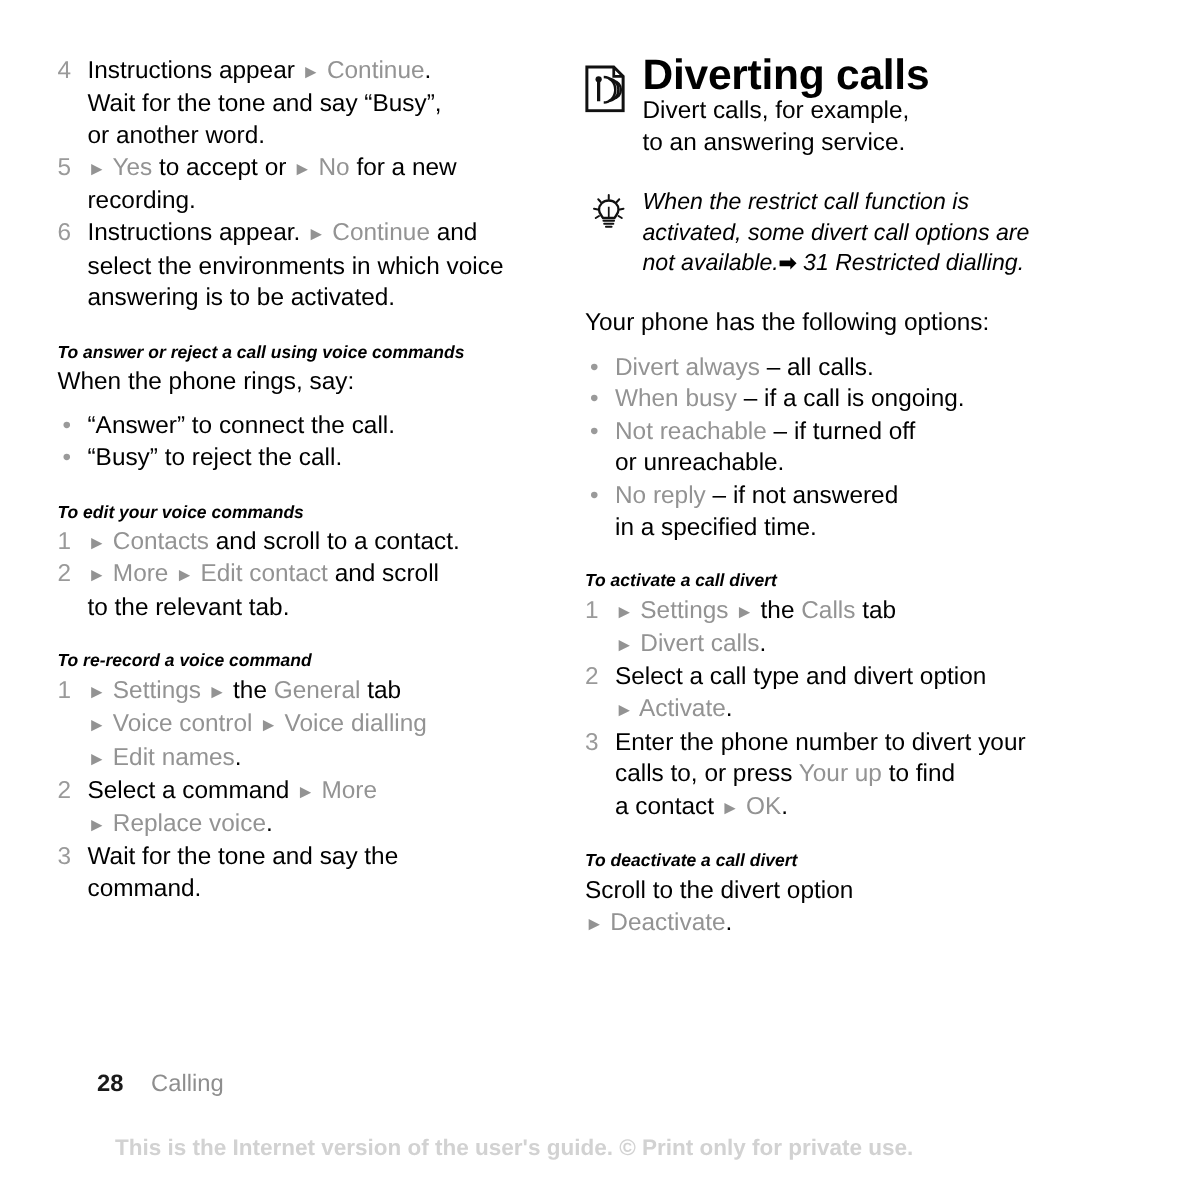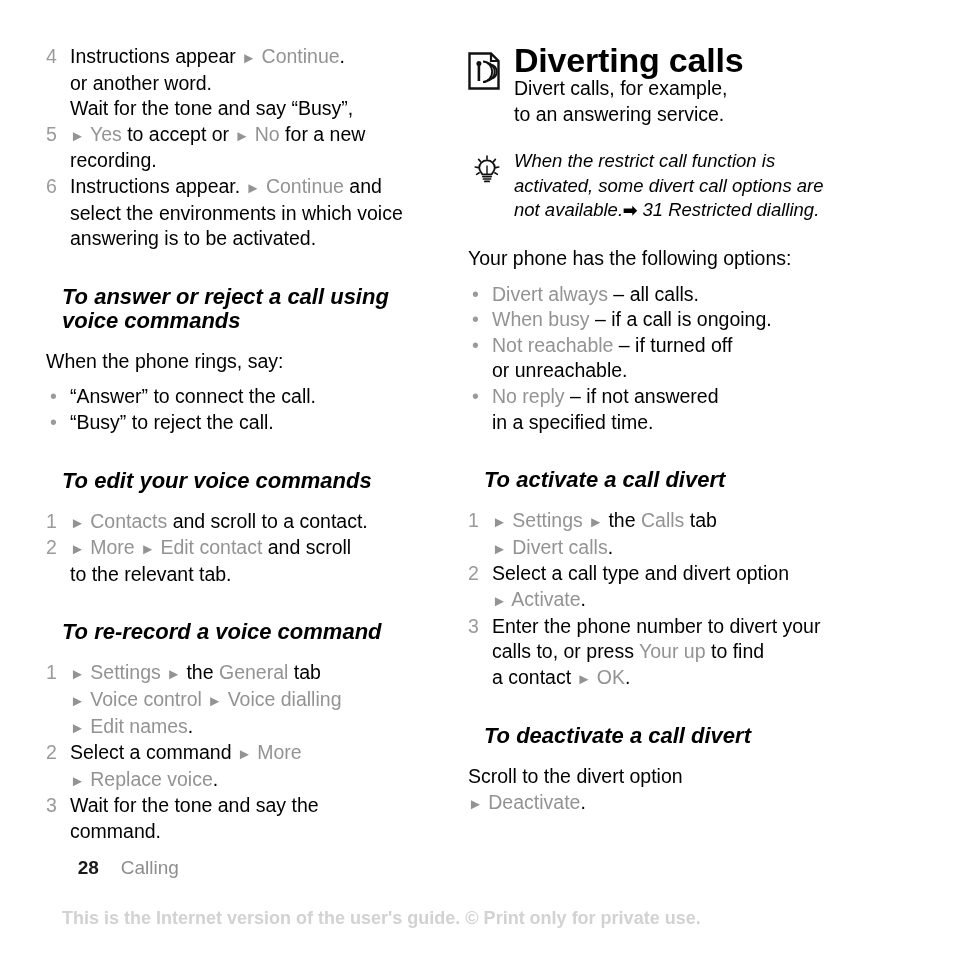--- a/index.html
+++ b/index.html
@@ -35,25 +35,25 @@
   }
   .ui {            
     color: #939393;
   }
   .arrow {         
     color: #939393;
     font-size: 15px;
     letter-spacing: 0;
   }
   .subhead {
-    font-size: 22px;
+    font-size: 14px;
     line-height: 24px;
     font-weight: bold;
     font-style: italic;
-    margin: 16px;
+    margin: 0;
   }
 
   
   .steps { margin: 0; padding: 0; list-style: none; }
   .step {
     position: relative;
     padding-left: 24px;
     font-size: 19.5px;
     line-height: 25.6px;
   }
@@ -148,37 +148,37 @@
     white-space: pre;
   }
   .folio {
     font-weight: bold;
     color: #1a1a1a;
   }
   .folio-sep { display: inline-block; width: 22px; }
   .folio-chapter { color: #8e8e8e; }
   .footer-watermark {
     margin-top: 3px;
-    margin-left: 16px;
+    margin-left: 46px;
     font-size: 18px;
     line-height: 23px;
     font-weight: bold;
     color: #d2d2d2;
     white-space: nowrap;
   }
 </style>
 </head>
 <body>
 
 <div class="page">
 
   <div class="col col-left">
 
     <ol class="steps">
-        <li class="step"><span class="num">4</span><span><span>Instructions appear </span><span class="arrow">►</span><span> </span><span class="ui">Continue</span><span>.</span></span><span class="cont"><span>or another word.</span></span><span class="cont"><span>Wait for the tone and say “Busy”,</span></span></li>
+        <li class="step"><span class="num">4</span><span><span>Instructions appear </span><span class="arrow">►</span><span> </span><span class="ui">Continue</span><span>.</span></span><span class="cont"><span>Wait for the tone and say “Busy”,</span></span><span class="cont"><span>or another word.</span></span></li>
         <li class="step"><span class="num">5</span><span><span class="arrow">►</span><span> </span><span class="ui">Yes</span><span> to accept or </span><span class="arrow">►</span><span> </span><span class="ui">No</span><span> for a new</span></span><span class="cont"><span>recording.</span></span></li>
         <li class="step"><span class="num">6</span><span><span>Instructions appear. </span><span class="arrow">►</span><span> </span><span class="ui">Continue</span><span> and</span></span><span class="cont"><span>select the environments in which voice</span></span><span class="cont"><span>answering is to be activated.</span></span></li>
       </ol>
 
     <div class="gap-m"></div>
 
     <p class="subhead">To answer or reject a call using voice commands</p>
 
     <p class="para">When the phone rings, say:</p>
 

